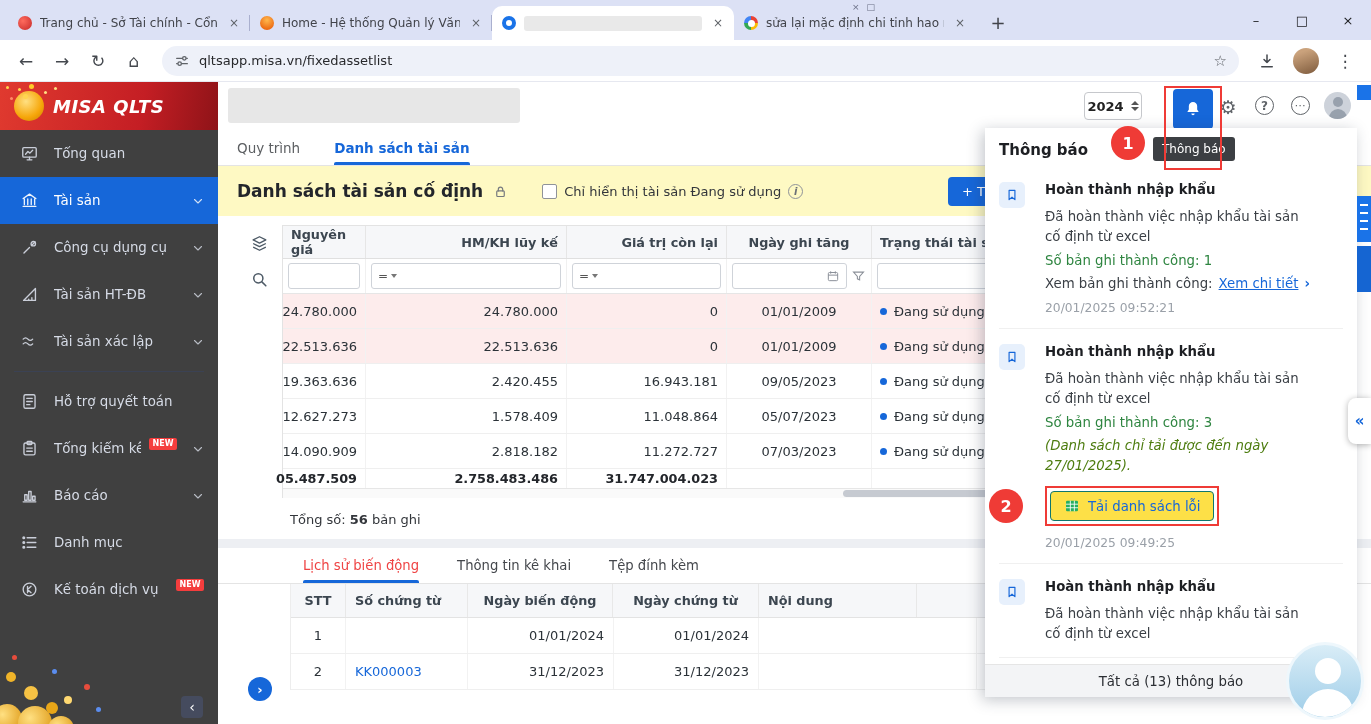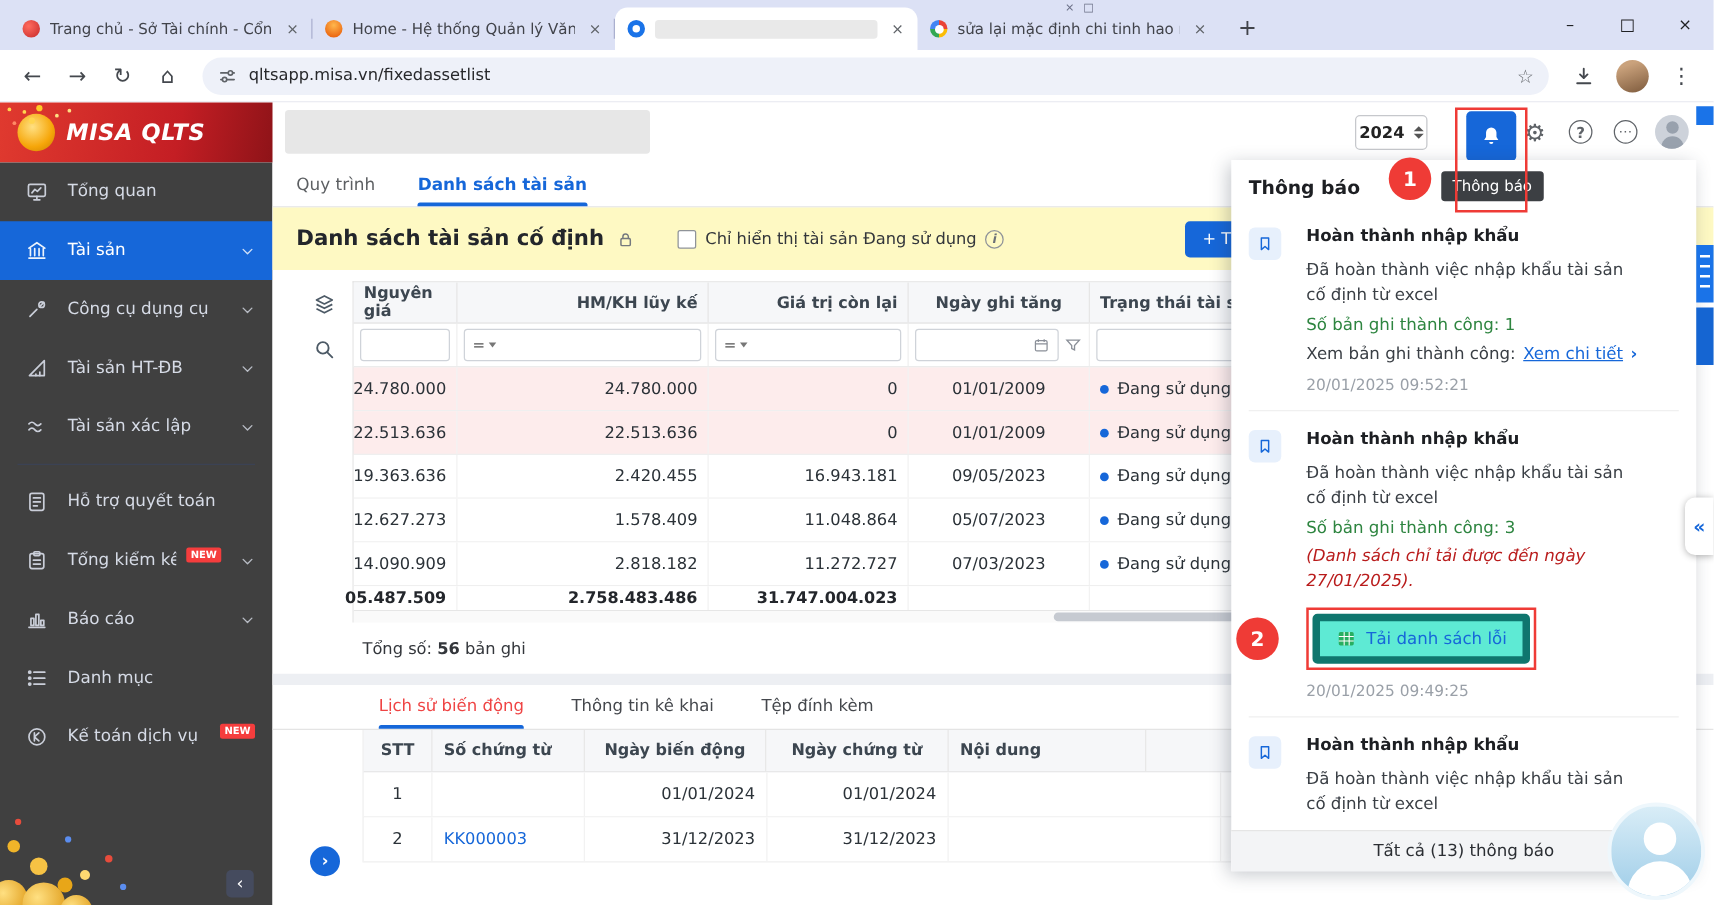--- a/index.html
+++ b/index.html
@@ -136,24 +136,24 @@
 .panel-body{flex:1;overflow:hidden;padding:0 14px}
 .n-item{display:flex;gap:20px;padding:15px 0 13px;border-bottom:1px solid #f0f0f0}
 .n-icon{width:26px;height:26px;border-radius:5px;background:#e7f0fc;display:flex;align-items:center;justify-content:center;flex:none}
 .n-content{width:272px}
 .n-title{font-weight:bold;font-size:13.3px;margin-bottom:10px;color:#1d1f23}
 .n-body{font-size:13.3px;color:#3a3f45;line-height:20px}
 .n-success{font-size:13.3px;color:#2e8540;margin-top:6px}
 .n-linkrow{margin-top:8px;font-size:13.3px;color:#3a3f45;display:flex;align-items:center;gap:6px}
 .n-link{color:#1667d9;text-decoration:underline;cursor:pointer}
 .n-chev{color:#1667d9;font-weight:bold}
-.n-note{font-style:italic;font-size:13.3px;color:#b91c1c;line-height:20px;margin-top:6px}
+.n-note{font-style:italic;font-size:13.3px;color:#4d7c0f;line-height:20px;margin-top:6px}
 .err-outer{margin-top:10px;position:relative;display:inline-block}
 .err-annot{display:inline-block;border:2px solid #ef3b36;padding:3px}
-.err-btn{display:flex;align-items:center;gap:8px;border:6px solid #0f766e;border-radius:4px;background:#5eead4;color:#1667d9;font-size:13.3px;padding:6px 13px;cursor:pointer;white-space:nowrap}
+.err-btn{display:flex;align-items:center;gap:8px;border:1px solid #0f766e;border-radius:4px;background:#fde047;color:#1667d9;font-size:13.3px;padding:6px 13px;cursor:pointer;white-space:nowrap}
 .step-2{left:-56px;top:50%;margin-top:-17px}
 .n-time{margin-top:10px;font-size:12.3px;color:#9aa0a8}
 .panel-footer{height:33px;background:#f3f4f6;border-top:1px solid #e5e5e5;display:flex;align-items:center;justify-content:center;font-size:13.3px;color:#2b2e33;cursor:pointer}
 
 
 .edge-a{position:absolute;left:1357px;top:85px;width:14px;height:15px;background:#1a73e8;z-index:75}
 .edge-b{position:absolute;left:1357px;top:196px;width:14px;height:46px;background:#1a73e8;z-index:75}
 .edge-b::after{content:"";position:absolute;left:3px;top:8px;width:8px;height:2px;background:#fff;box-shadow:0 8px 0 #fff,0 16px 0 #fff,0 24px 0 #fff}
 .edge-c{position:absolute;left:1357px;top:246px;width:14px;height:46px;background:#1565d2;z-index:75}
 .edge-exp{position:absolute;left:1348px;top:398px;width:23px;height:46px;background:#fff;border-radius:8px 0 0 8px;box-shadow:0 1px 6px rgba(0,0,0,.3);display:flex;align-items:center;justify-content:center;color:#1667d9;font-size:15px;font-weight:bold;z-index:75;cursor:pointer}

